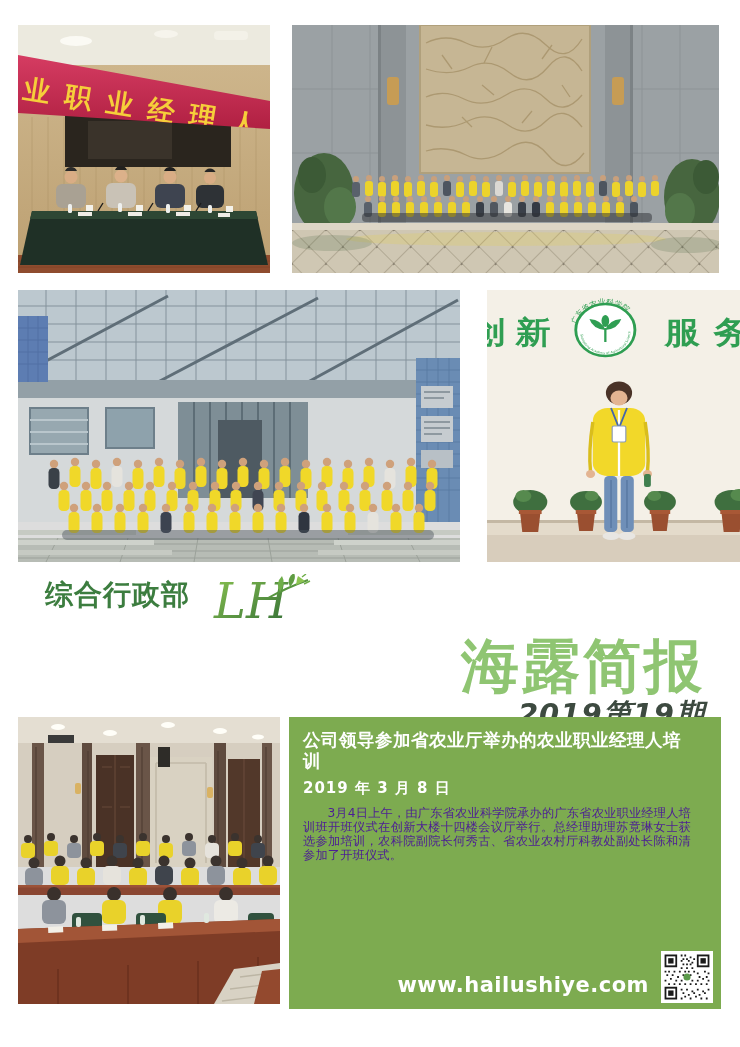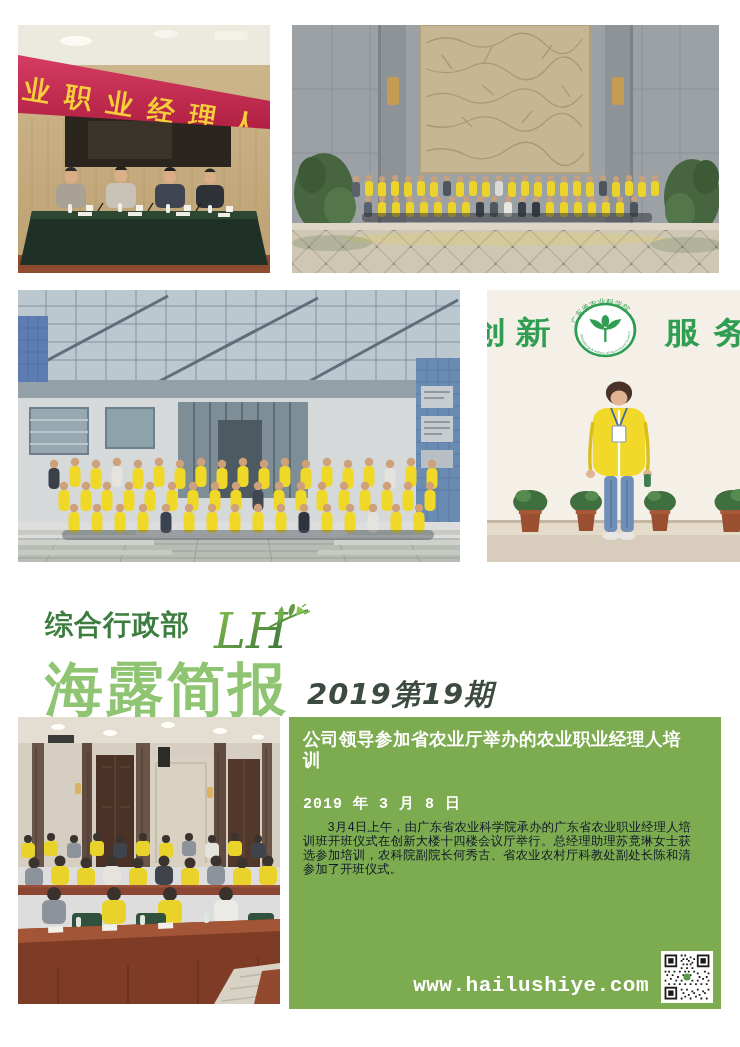--- a/index.html
+++ b/index.html
@@ -6,34 +6,34 @@
   body { background:#ffffff; font-family:"DejaVu Sans","Liberation Sans",sans-serif; }
   .page { position:relative; width:740px; height:1047px; background:#fff; overflow:hidden; }
   .photo { position:absolute; overflow:hidden; background:#ddd; }
   .photo svg { display:block; width:100%; height:100%; }
   #photo1 { left:18px; top:25px;  width:252px; height:248px; }
   #photo2 { left:292px; top:25px; width:427px; height:248px; }
   #photo3 { left:18px; top:290px; width:442px; height:272px; }
   #photo4 { left:487px; top:290px; width:264px; height:272px; }
   #photo5 { left:18px; top:717px; width:262px; height:287px; }
 
-  .masthead { position:absolute; left:45px; top:608px; width:660px; }
+  .masthead { position:absolute; left:45px; top:578px; width:660px; }
   .mast-row1 { display:flex; align-items:flex-start; height:40px; }
   .dept { font-size:28px; font-weight:bold; color:#3c7d3f; letter-spacing:1px; line-height:34px; }
   .lh-logo { margin-left:22px; margin-top:-4px; }
-  .mast-row2 { display:flex; align-items:flex-end; margin-top:12px; }
+  .mast-row2 { display:flex; align-items:flex-end; margin-top:19px;flex-direction:column; }
   .brand-title { font-size:58px; font-weight:bold; color:#8fc572; letter-spacing:3px; line-height:1; }
   .issue { font-size:29px; font-weight:bold; color:#3d4a40; margin-left:18px; padding-bottom:3px; letter-spacing:1px;font-style:italic; }
 
   .article-panel { position:absolute; left:289px; top:717px; width:432px; height:292px;
-                   background:#7dab50; padding:13px 30px 0 14px;font-family:Liberation Mono, monospace; }
+                   background:#7dab50; padding:13px 30px 0 14px; }
   .article-title { color:#ffffff; font-size:17.5px; font-weight:bold; letter-spacing:0.5px; line-height:1.2; }
-  .article-date { color:#ffffff; font-size:15px; font-weight:bold; margin-top:22px; letter-spacing:1px; }
+  .article-date { color:#ffffff; font-size:15px; font-weight:bold; margin-top:7px; letter-spacing:1px; }
   .article-body { margin-top:8px; }
-  .article-body p { color:#0f172a; font-size:12.2px; line-height:1.16; text-align:justify;
+  .article-body p { color:#4c1d95; font-size:12.2px; line-height:1.16; text-align:justify;
                     text-indent:2em; letter-spacing:0.2px; }
   .website { position:absolute; right:72px; bottom:12px; color:#ffffff;
              font-size:21px; font-weight:bold; letter-spacing:0.5px; }
   .qr { position:absolute; right:8px; bottom:6px; width:52px; height:52px; background:#fff; }
   .qr svg { display:block; width:100%; height:100%; }
 </style>
 </head>
 <body>
 
 <svg width="0" height="0" style="position:absolute" aria-hidden="true">

